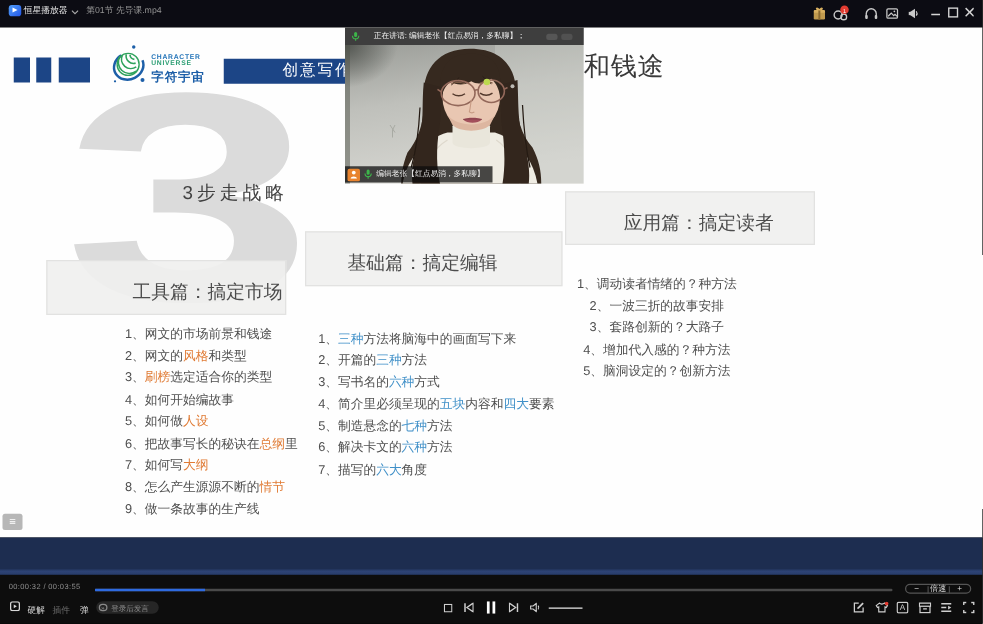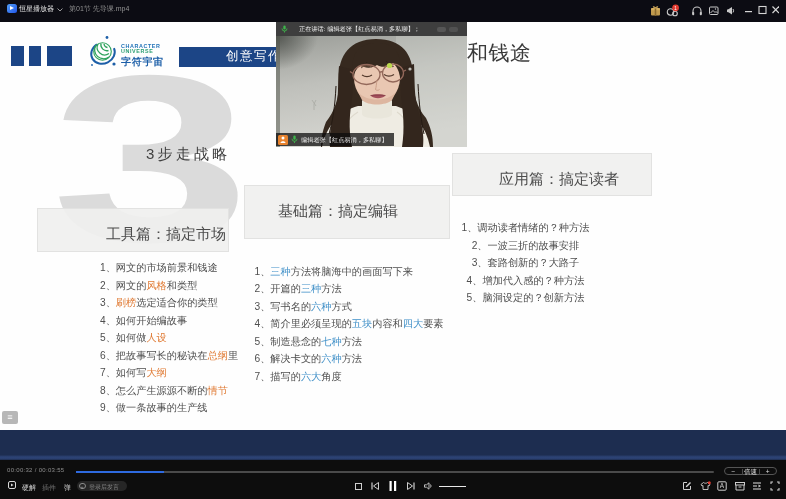--- a/index.html
+++ b/index.html
@@ -137,21 +137,21 @@
     <div class="abs" style="left:121px; top:21.5px; font-size:5.4px; font-weight:bold; color:#2273b8; letter-spacing:0.6px; line-height:5.4px;">CHARACTER<br><span style="color:#2a9d72;">UNIVERSE</span></div>
     <div class="abs" style="left:121px; top:32.5px; font-size:10px; font-weight:bold; color:#1d5fa8; letter-spacing:0.7px;">字符宇宙</div>
     <div class="abs" style="left:179px; top:25px; width:103px; height:19.5px; background:#1c4586; color:#fff; font-size:12.5px; line-height:19.5px; text-align:right; letter-spacing:1.5px;">创意写作</div>
 
     <div id="mtitle">和钱途</div>
     <div id="steptitle">3步走战略</div>
 
     <div class="hbox" style="left:37px; top:186px; width:192px; height:44px;">
         <span style="left:44px; top:17px;margin-left:24px;">工具篇：搞定市场</span>
       </div>
-    <div class="hbox" style="left:244px; top:163px; width:206px; height:54px;">
+    <div class="hbox" style="left:244px; top:163px; width:206px; height:44px;">
         <span style="left:33px; top:17px;">基础篇：搞定编辑</span>
       </div>
     <div class="hbox" style="left:452px; top:131px; width:200px; height:43px;">
         <span style="left:46px; top:17px;">应用篇：搞定读者</span>
       </div>
 
     <div class="plist" style="left:65px; top:237px;margin-left:35px;">
       1、网文的市场前景和钱途<br>
       2、网文的<span class="o">风格</span>和类型<br>
       3、<span class="o">刷榜</span>选定适合你的类型<br>

